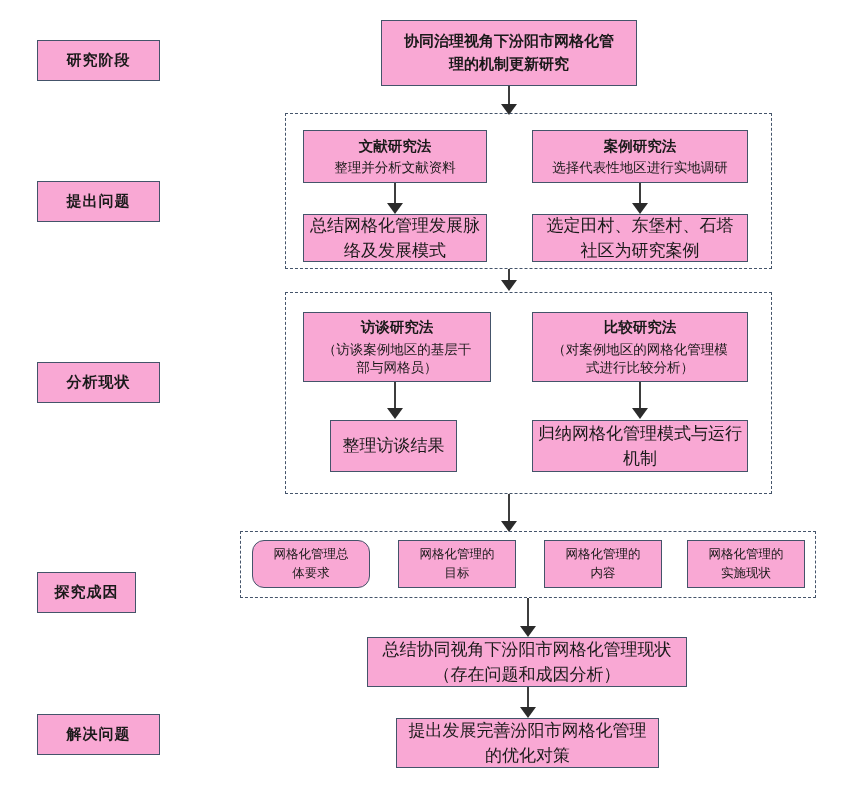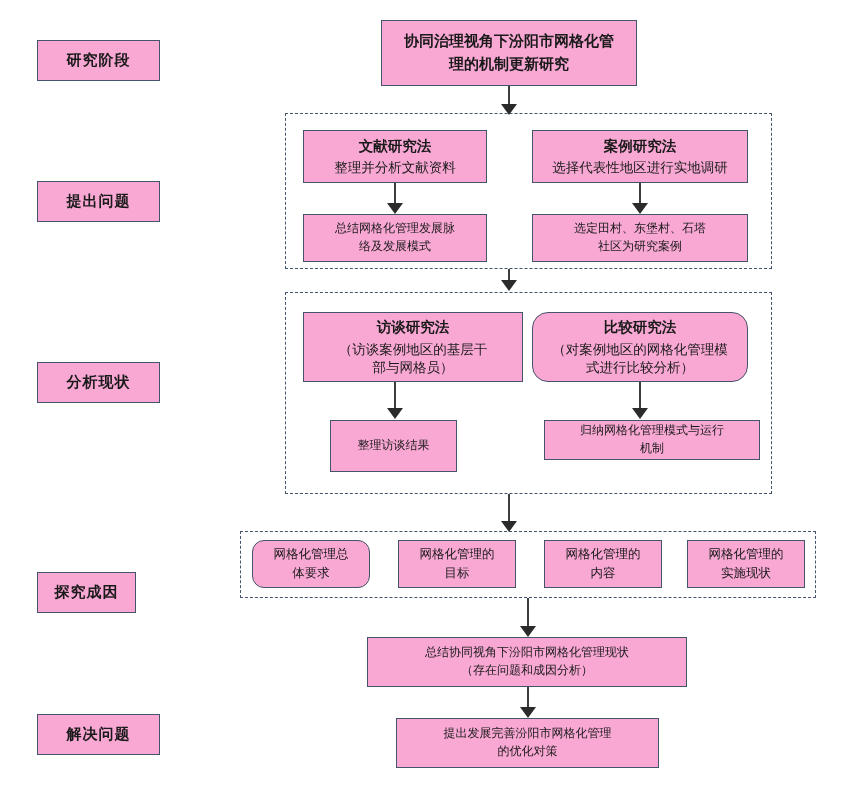--- a/index.html
+++ b/index.html
@@ -24,21 +24,21 @@
     justify-content:center;
     text-align:center;
     color:#1a1a1a;
     line-height:1.35;
   }
   .box .ln{display:block;white-space:nowrap;}
   .stage-box{font-size:15px;font-weight:bold;letter-spacing:1px;}
   .title-box{font-size:15px;font-weight:bold;line-height:1.55;}
   .method-box{font-size:13.5px;}
   .method-box .hd{font-size:14.5px;font-weight:bold;margin-bottom:2px;}
-  .plain-box{font-size:12px;line-height:1.5;font-family:Liberation Mono, monospace;}
+  .plain-box{font-size:17px;line-height:1.5;}
   .small-box{font-size:12.5px;line-height:1.5;}
 
   
   .dashed{
     position:absolute;
     box-sizing:border-box;
     border:1.7px dashed #44546A;
     background:transparent;
   }
 
@@ -115,43 +115,43 @@
   <div class="box plain-box" style="left:532px;top:214px;width:216px;height:48px;">
     <span class="ln">选定田村、东堡村、石塔</span>
     <span class="ln">社区为研究案例</span>
   </div>
 
   <div class="vline" style="left:508px;top:269px;height:12px;"></div>
   <div class="arrowhead" style="left:501px;top:280px;"></div>
 
   <div class="dashed" style="left:285px;top:292px;width:487px;height:202px;"></div>
 
-  <div class="box method-box" style="left:303px;top:312px;width:220px;height:70px;">
+  <div class="box method-box" style="left:303px;top:312px;width:188px;height:70px;">
     <span class="ln hd">访谈研究法</span>
     <span class="ln">（访谈案例地区的基层干</span>
     <span class="ln">部与网格员）</span>
   </div>
 
   <div class="vline" style="left:394px;top:382px;height:28px;"></div>
   <div class="arrowhead" style="left:387px;top:408px;"></div>
 
   <div class="box plain-box" style="left:330px;top:420px;width:127px;height:52px;">
     <span class="ln">整理访谈结果</span>
   </div>
 
-  <div class="box method-box" style="left:532px;top:312px;width:216px;height:70px;border-radius:16px;">
+  <div class="box method-box" style="left:532px;top:312px;width:216px;height:70px;">
     <span class="ln hd">比较研究法</span>
     <span class="ln">（对案例地区的网格化管理模</span>
     <span class="ln">式进行比较分析）</span>
   </div>
 
   <div class="vline" style="left:639px;top:382px;height:28px;"></div>
   <div class="arrowhead" style="left:632px;top:408px;"></div>
 
-  <div class="box plain-box" style="left:532px;top:420px;width:216px;height:40px;margin-left:12px;">
+  <div class="box plain-box" style="left:532px;top:420px;width:216px;height:52px;">
     <span class="ln">归纳网格化管理模式与运行</span>
     <span class="ln">机制</span>
   </div>
 
   <div class="vline" style="left:508px;top:494px;height:28px;"></div>
   <div class="arrowhead" style="left:501px;top:521px;"></div>
 
   <div class="dashed" style="left:240px;top:531px;width:576px;height:67px;"></div>
 
   <div class="box small-box" style="left:252px;top:540px;width:118px;height:48px;border-radius:12px;">

